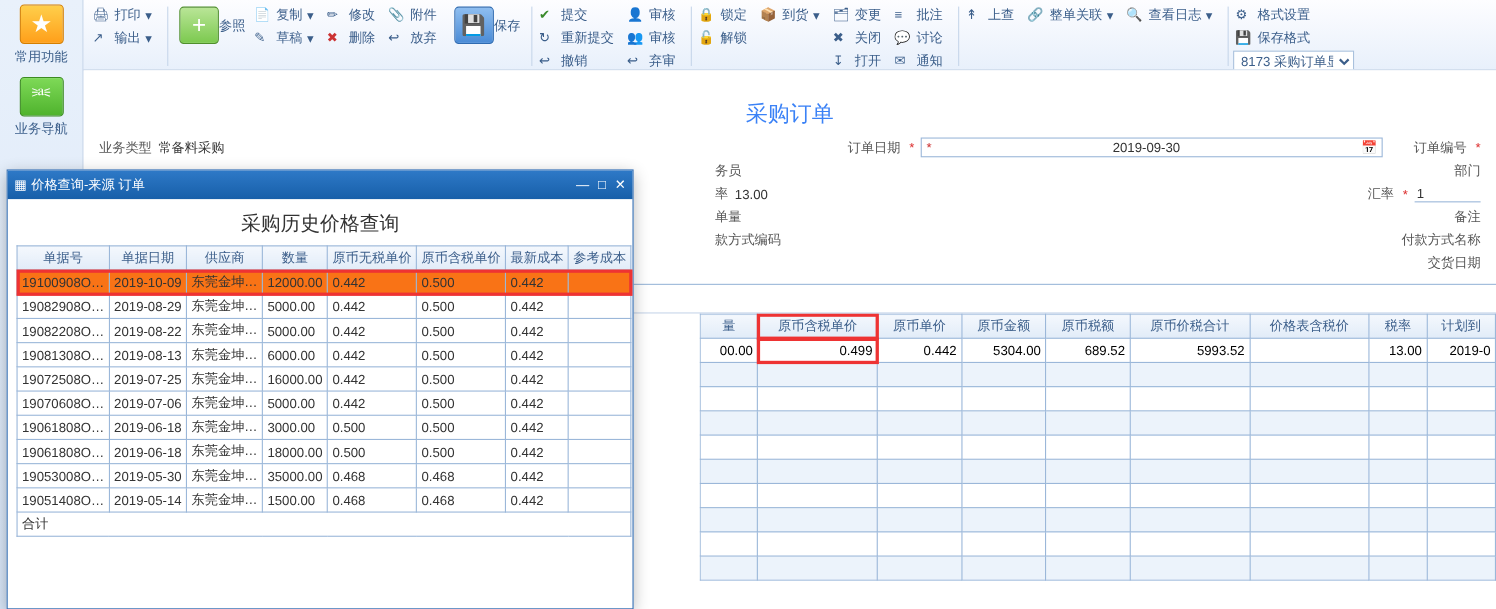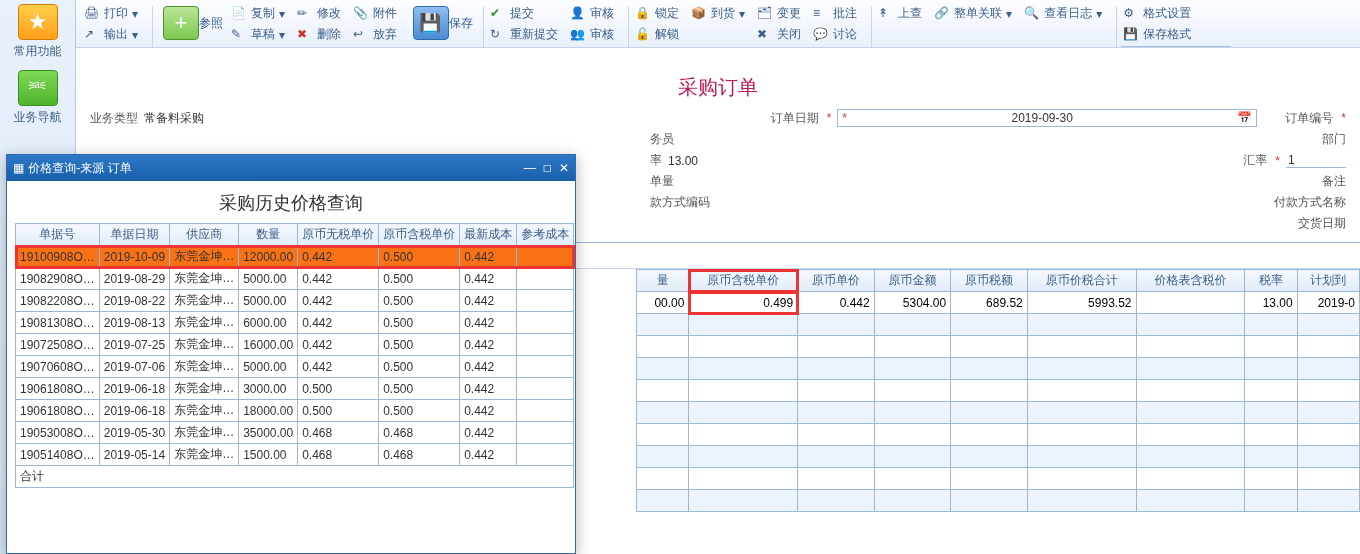--- a/index.html
+++ b/index.html
@@ -10,21 +10,21 @@
            background:linear-gradient(to bottom,#e9f1fb,#d7e5f7); border-right:1px solid #b5c9e4; }
 .sidebar-item { width:100%; text-align:center; padding:4px 0 6px; cursor:pointer; }
 .sidebar-item .icon { display:block; margin:0 auto; width:40px; height:36px; border-radius:4px; }
 .icon-nav { background:linear-gradient(#7ed957,#4fb32d); border:1px solid #3b8b20; position:relative; }
 .icon-nav::before { content:"⎃"; color:#fff; font-size:20px; line-height:34px; }
 .icon-star { background:linear-gradient(#ffcf4b,#ff9f1a); border:1px solid #d57f00; position:relative; }
 .icon-star::before { content:"★"; color:#fff; font-size:22px; line-height:34px; }
 .sidebar-item span { display:block; margin-top:3px; color:#3b5e8a; }
 
 
-.ribbon { position:absolute; left:76px; top:0; right:0; height:48px;
+.ribbon { position:absolute; left:76px; top:0; right:0; height:64px;
           background:linear-gradient(#fdfdff,#e8f0fb); border-bottom:1px solid #c4d3e7;
           display:flex; align-items:flex-start; padding:4px 6px; overflow:hidden; }
 .rib-col { display:flex; flex-direction:column; gap:2px; margin-right:8px; }
 .rib-big { display:flex; flex-direction:row; align-items:center; margin:0 6px; cursor:pointer; }
 .rib-big .bigicon { width:36px; height:34px; border-radius:4px; }
 .rib-big span { color:#3b5e8a; margin-top:2px; }
 .rib-small { display:flex; align-items:center; gap:4px; color:#3b5e8a; cursor:pointer; padding:1px 2px; }
 .rib-small .smicon { width:16px; height:16px; display:inline-block; }
 .i-print::before{content:"🖨";} .i-out::before{content:"↗";}
 .i-copy::before{content:"📄";} .i-draft::before{content:"✎";}
@@ -41,21 +41,21 @@
 .i-fmtset::before{content:"⚙";} .i-fmtsave::before{content:"💾";}
 .bigicon.i-ref{background:linear-gradient(#b9e597,#7cc94f);border:1px solid #4f8f2c;}
 .bigicon.i-ref::before{content:"+";color:#fff;font-size:22px;line-height:32px;display:block;text-align:center;}
 .bigicon.i-save{background:linear-gradient(#8fbef0,#4a8bd6);border:1px solid #2f6bb1;}
 .bigicon.i-save::before{content:"💾";font-size:18px;line-height:32px;display:block;text-align:center;}
 .rib-sep{width:1px;height:54px;background:#c7d6ea;margin:2px 4px;}
 .rib-select{border:1px solid #a9c1dd;background:#fff;color:#3b5e8a;padding:1px 2px;font-size:12px;width:110px;}
 
 
 .main { position:absolute; left:76px; top:64px; right:0; bottom:0; background:#fff; }
-.page-title { text-align:center; font-size:20px; color:#be185d; padding:10px 0 6px; }
+.page-title { text-align:center; font-size:20px; color:#3b82f6; padding:26px 0 6px; }
 .form-row { display:flex; padding:2px 14px; gap:28px; color:#333; }
 .form-row .pair { display:flex; align-items:center; gap:6px; }
 .form-row label { color:#555; }
 .form-row .req { color:#d33; margin-left:2px; }
 .date-input { border:1px solid #9bb7d9; background:#fff; padding:1px 4px; width:420px; display:flex; justify-content:space-between; align-items:center; }
 .date-input .cal::before{content:"📅";font-size:12px;}
 .rate-underline{border-bottom:1px solid #9bb7d9; min-width:60px; display:inline-block; padding:0 2px;}
 
 
 .main-grid { margin:8px 0 0 0; border-top:1px solid #9bb7d9; }

